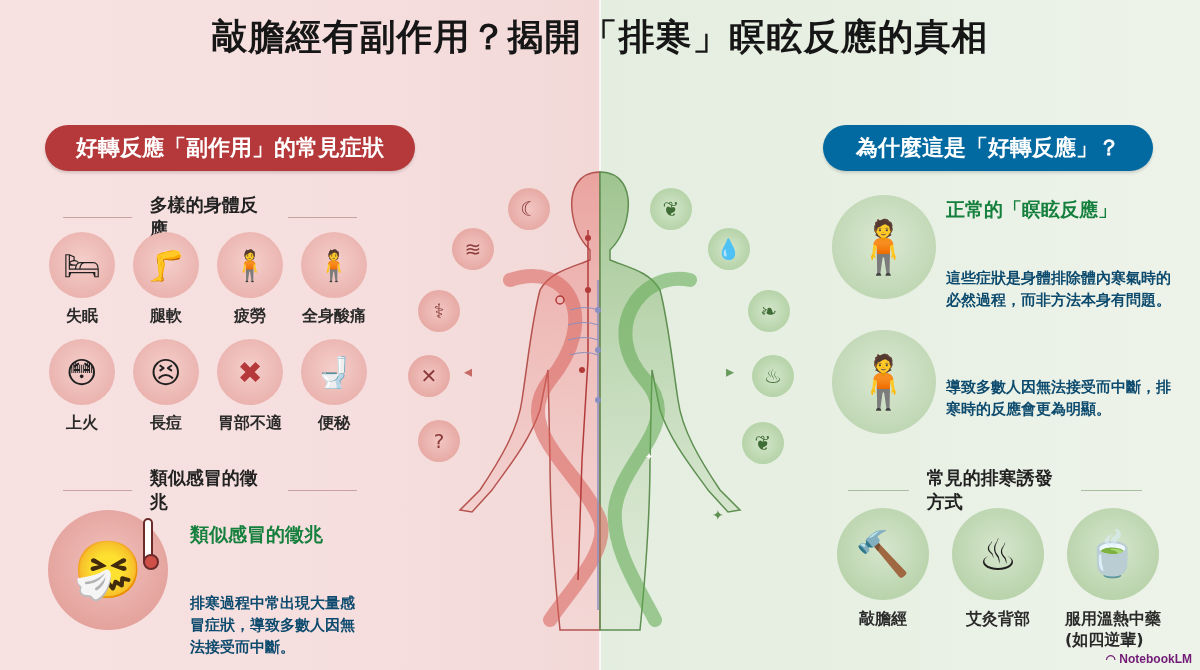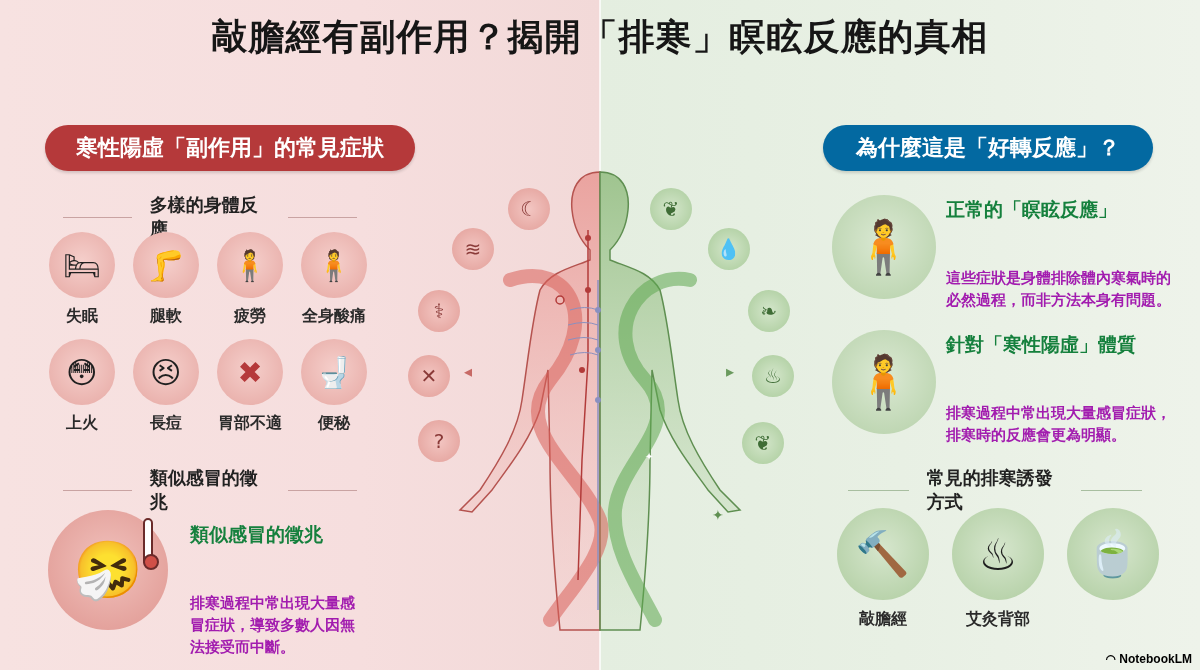--- a/index.html
+++ b/index.html
@@ -64,21 +64,21 @@
   .thermo {
     position: absolute; left: 143px; top: 518px; width: 10px; height: 48px;
     border-radius: 5px; background: #fff; border: 2px solid #6b2b2a;
   }
   .thermo::after {
     content: ""; position: absolute; left: 1px; bottom: -6px; width: 12px; height: 12px;
     margin-left: -3px; border-radius: 50%; background: #d05048; border: 2px solid #6b2b2a;
   }
   .desc-block { position: absolute; }
   .desc-title { font-size: 19px; font-weight: bold; color: #15803d; margin-bottom: 4px; }
-  .desc-text { font-size: 15px; font-weight: bold; color: #a21caf; line-height: 22px; margin-top: 44px; }
+  .desc-text { font-size: 15px; font-weight: bold; color: #0c4a6e; line-height: 22px; margin-top: 44px; }
   .flu-desc { left: 190px; top: 522px; width: 175px; }
 
   
   .figure-area { position: absolute; left: 400px; top: 160px; width: 400px; height: 480px; }
   .orbit {
     position: absolute; width: 42px; height: 42px; border-radius: 50%;
     display: flex; align-items: center; justify-content: center; font-size: 20px;
   }
   .orbit.red { background: radial-gradient(circle, #f3c6c2, #e29e98); color: #8a3a38; }
   .orbit.green { background: radial-gradient(circle, #d4e6cb, #a9cb9a); color: #3f6d36; }
@@ -98,34 +98,34 @@
   .methods { position: absolute; left: 828px; top: 508px; width: 340px; display: flex; justify-content: space-between; }
   .method { width: 110px; display: flex; flex-direction: column; align-items: center; }
   .method .mcircle {
     width: 92px; height: 92px; border-radius: 50%;
     background: radial-gradient(circle at 50% 45%, #d6e6cd 0%, #aecc9f 100%);
     display: flex; align-items: center; justify-content: center; font-size: 44px;
   }
   .method-label { font-size: 16px; font-weight: bold; color: #2a2a2a; margin-top: 8px; text-align: left; line-height: 21px; }
 
   .brand {
-    position: absolute; right: 8px; bottom: 4px; font-size: 12px; font-weight: bold; color: #000000;
+    position: absolute; right: 8px; bottom: 4px; font-size: 12px; font-weight: bold; color: #701a75;
     font-family: "Liberation Sans", sans-serif;
   }
 </style>
 </head>
 <body>
 
 <div class="divider-line"></div>
 
 <div class="header">
   <div class="title">敲膽經有副作用？揭開「排寒」瞑眩反應的真相</div>
 </div>
 
-<div class="pill pill-red">寒性陽虛「副作用」的常見症狀</div>
+<div class="pill pill-red">好轉反應「副作用」的常見症狀</div>
 
 <div class="section-head sh-body">
   <span class="rule"></span>
   <span>多樣的身體反應</span>
   <span class="rule"></span>
 </div>
 
 <div class="symptom-grid">
   <div class="symptom">
     <div class="circle">🛏</div>
@@ -231,39 +231,42 @@
 <div class="pill pill-green">為什麼這是「好轉反應」？</div>
 
 <div class="info-circle ic1">🧍</div>
 <div class="desc-block rd1">
   <div class="desc-title">正常的「瞑眩反應」</div>
   <div class="desc-text">這些症狀是身體排除體內寒氣時的必然過程，而非方法本身有問題。</div>
 </div>
 
 <div class="info-circle ic2">🧍</div>
 <div class="desc-block rd2">
-  <div class="desc-title">針對「寒性陽虛」體質</div>
-  <div class="desc-text">排寒過程中常出現大量感冒症狀，排寒時的反應會更為明顯。</div>
+  <div class="desc-text">導致多數人因無法接受而中斷，排寒時的反應會更為明顯。</div>
 </div>
 
 <div class="section-head green sh-methods">
   <span class="rule"></span>
   <span>常見的排寒誘發方式</span>
   <span class="rule"></span>
 </div>
 
 <div class="methods">
   <div class="method">
     <div class="mcircle">🔨</div>
     <div class="method-label">敲膽經</div>
   </div>
   <div class="method">
     <div class="mcircle">♨</div>
     <div class="method-label">艾灸背部</div>
   </div>
   <div class="method">
     <div class="mcircle">🍵</div>
+    <div class="method-label">
+      <div>服用溫熱中藥</div>
+      <div>(如四逆輩)</div>
+    </div>
   </div>
 </div>
 
 <div class="brand">
   <span>◠ </span><span>NotebookLM</span>
 </div>
 
 </body></html>

